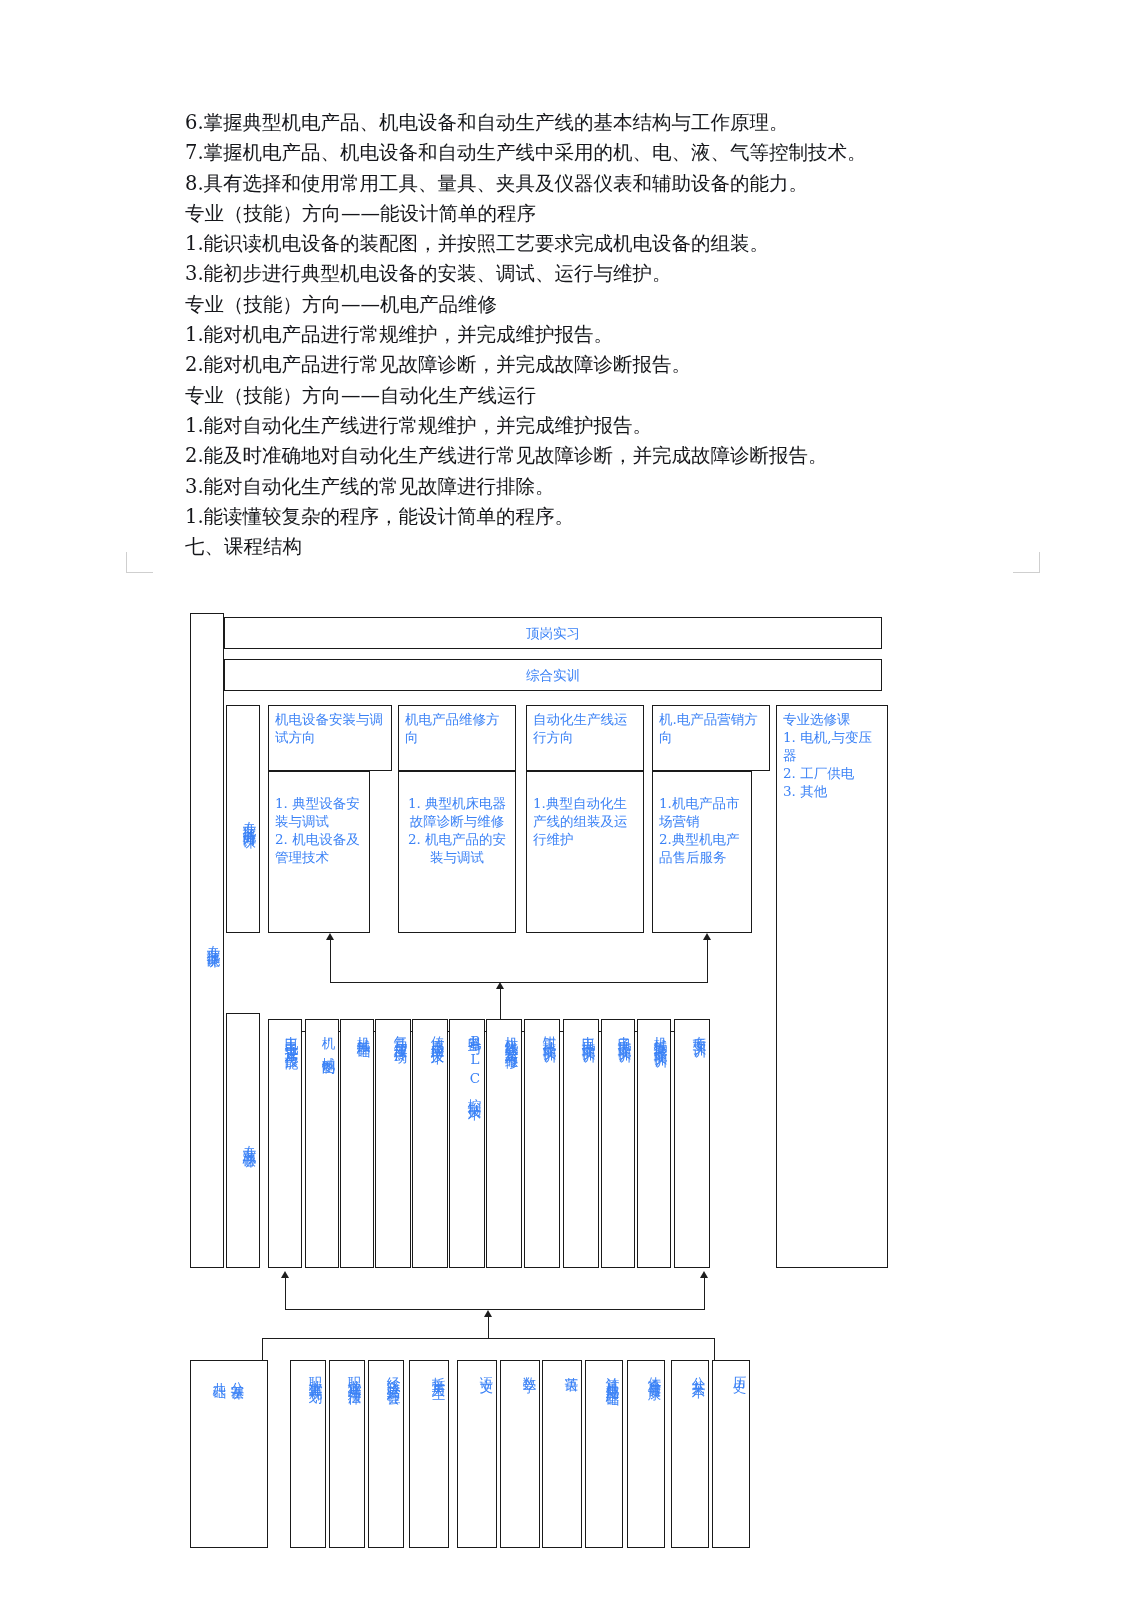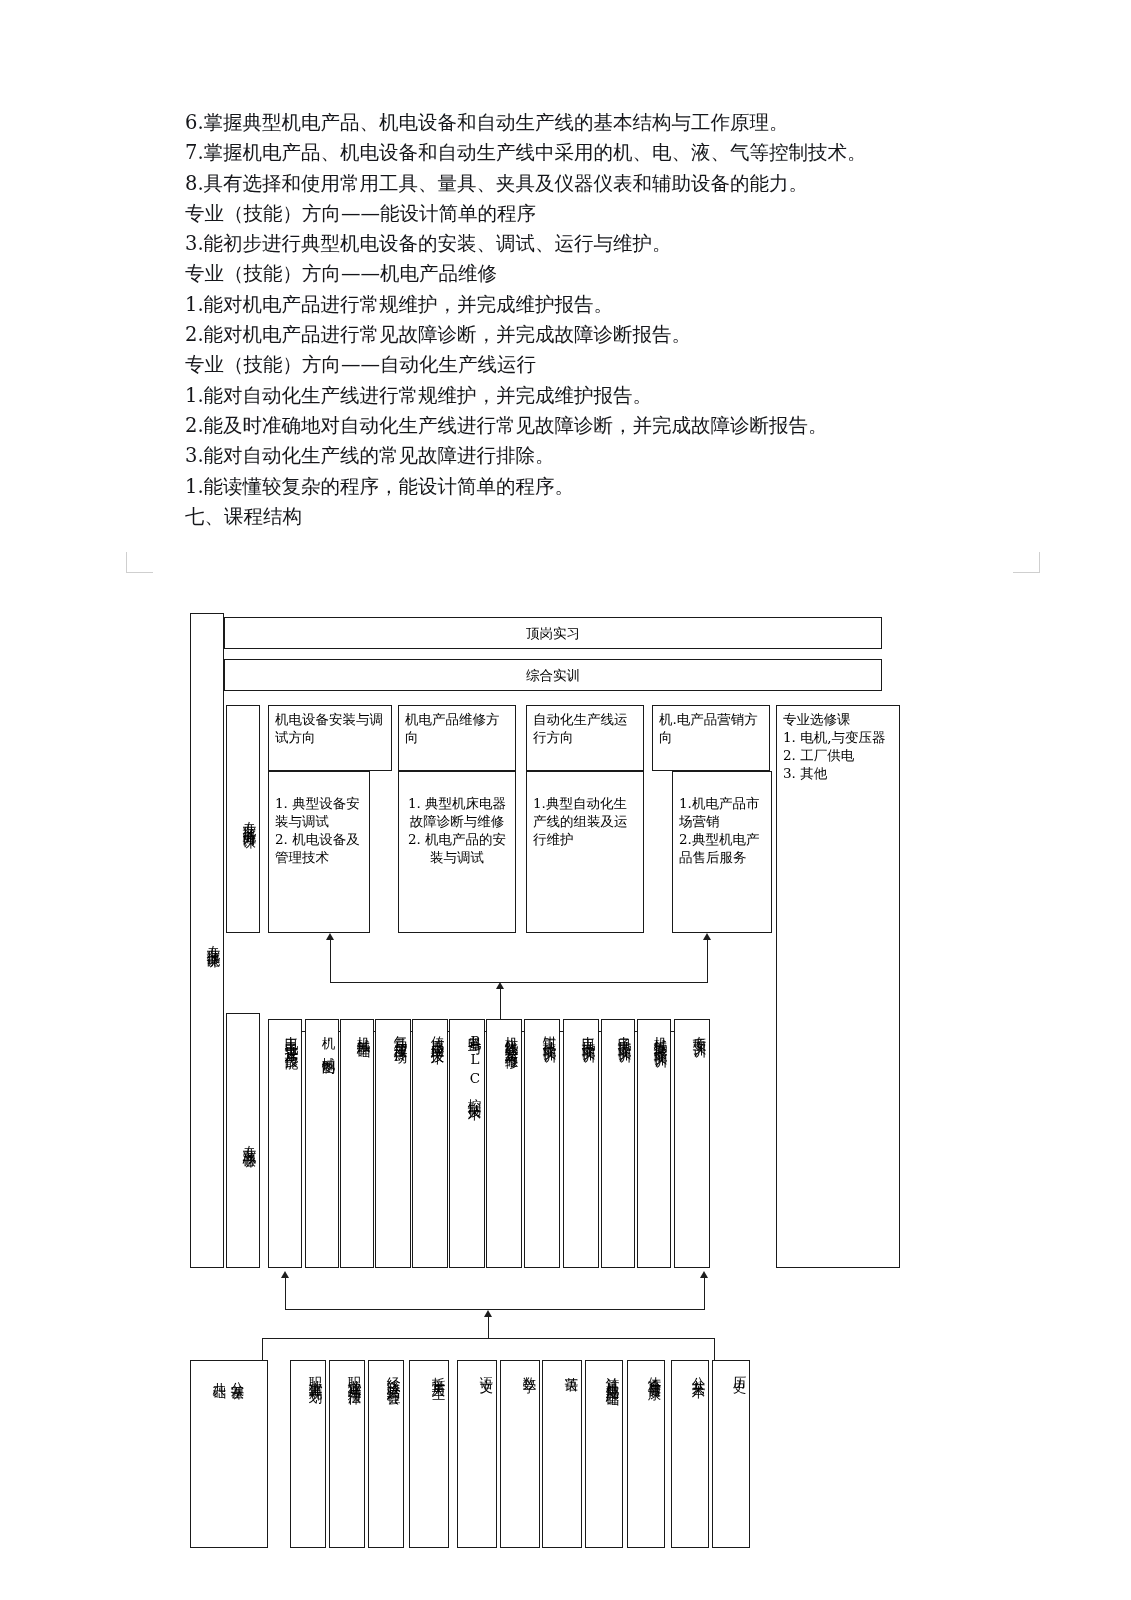--- a/index.html
+++ b/index.html
@@ -31,21 +31,21 @@
     left:0; top:0; width:1131px; height:1600px;
     pointer-events:none;
   }
   .bx{
     position:absolute;
     border:1.3px solid #1a1a1a;
     background:#fff;
     box-sizing:border-box;
     font-size:13.5px;
     line-height:1.34;
-    color:#000000;
+    color:#3b82f6;
   }
   .bx.center{
     display:flex;align-items:center;justify-content:center;
   }
   
   .vert{
     writing-mode:vertical-rl;
     text-orientation:upright;
     display:flex;
     align-items:flex-start;
@@ -71,20 +71,21 @@
   .cropmark.r{ border-right:1.4px solid #cfcfcf; }
 </style>
 </head>
 <body>
 
 <div id="text-block">
   <div class="para">6.掌握典型机电产品、机电设备和自动生产线的基本结构与工作原理。</div>
   <div class="para">7.掌握机电产品、机电设备和自动生产线中采用的机、电、液、气等控制技术。</div>
   <div class="para">8.具有选择和使用常用工具、量具、夹具及仪器仪表和辅助设备的能力。</div>
   <div class="para">专业（技能）方向——能设计简单的程序</div>
+  <div class="para">1.能识读机电设备的装配图，并按照工艺要求完成机电设备的组装。</div>
   <div class="para">3.能初步进行典型机电设备的安装、调试、运行与维护。</div>
   <div class="para">专业（技能）方向——机电产品维修</div>
   <div class="para">1.能对机电产品进行常规维护，并完成维护报告。</div>
   <div class="para">2.能对机电产品进行常见故障诊断，并完成故障诊断报告。</div>
   <div class="para">专业（技能）方向——自动化生产线运行</div>
   <div class="para">1.能对自动化生产线进行常规维护，并完成维护报告。</div>
   <div class="para">2.能及时准确地对自动化生产线进行常见故障诊断，并完成故障诊断报告。</div>
   <div class="para">3.能对自动化生产线的常见故障进行排除。</div>
   <div class="para">1.能读懂较复杂的程序，能设计简单的程序。</div>
   <div class="para">七、课程结构</div>
@@ -130,26 +131,26 @@
   <div class="bx pad" style="left:526px;top:705px;width:118px;height:66px;">
     <span>自动化生产线运行方向</span>
   </div>
   <div class="bx pad" style="left:526px;top:771px;width:118px;height:162px;white-space:pre-line;">
     <span>1.典型自动化生产线的组装及运行维护</span>
   </div>
 
   <div class="bx pad" style="left:652px;top:705px;width:118px;height:66px;">
     <span>机.电产品营销方向</span>
   </div>
-  <div class="bx pad" style="left:672px;top:771px;width:100px;height:162px;white-space:pre-line;">
+  <div class="bx pad" style="left:652px;top:771px;width:100px;height:162px;white-space:pre-line;">
     <span>1.机电产品市场营销
 2.典型机电产品售后服务</span>
   </div>
 
-  <div class="bx pad" style="left:776px;top:705px;width:124px;height:563px;">
+  <div class="bx pad" style="left:776px;top:705px;width:112px;height:563px;">
     <div>专业选修课</div>
     <div style="white-space:pre-line;">1. 电机,与变压器
 2. 工厂供电
 3. 其他</div>
   </div>
 
   <div class="vline" style="left:330px;top:940px;height:43px;"></div>
   <div class="arrow-up" style="left:326px;top:933px;"></div>
 
   <div class="vline" style="left:707px;top:940px;height:43px;"></div>

